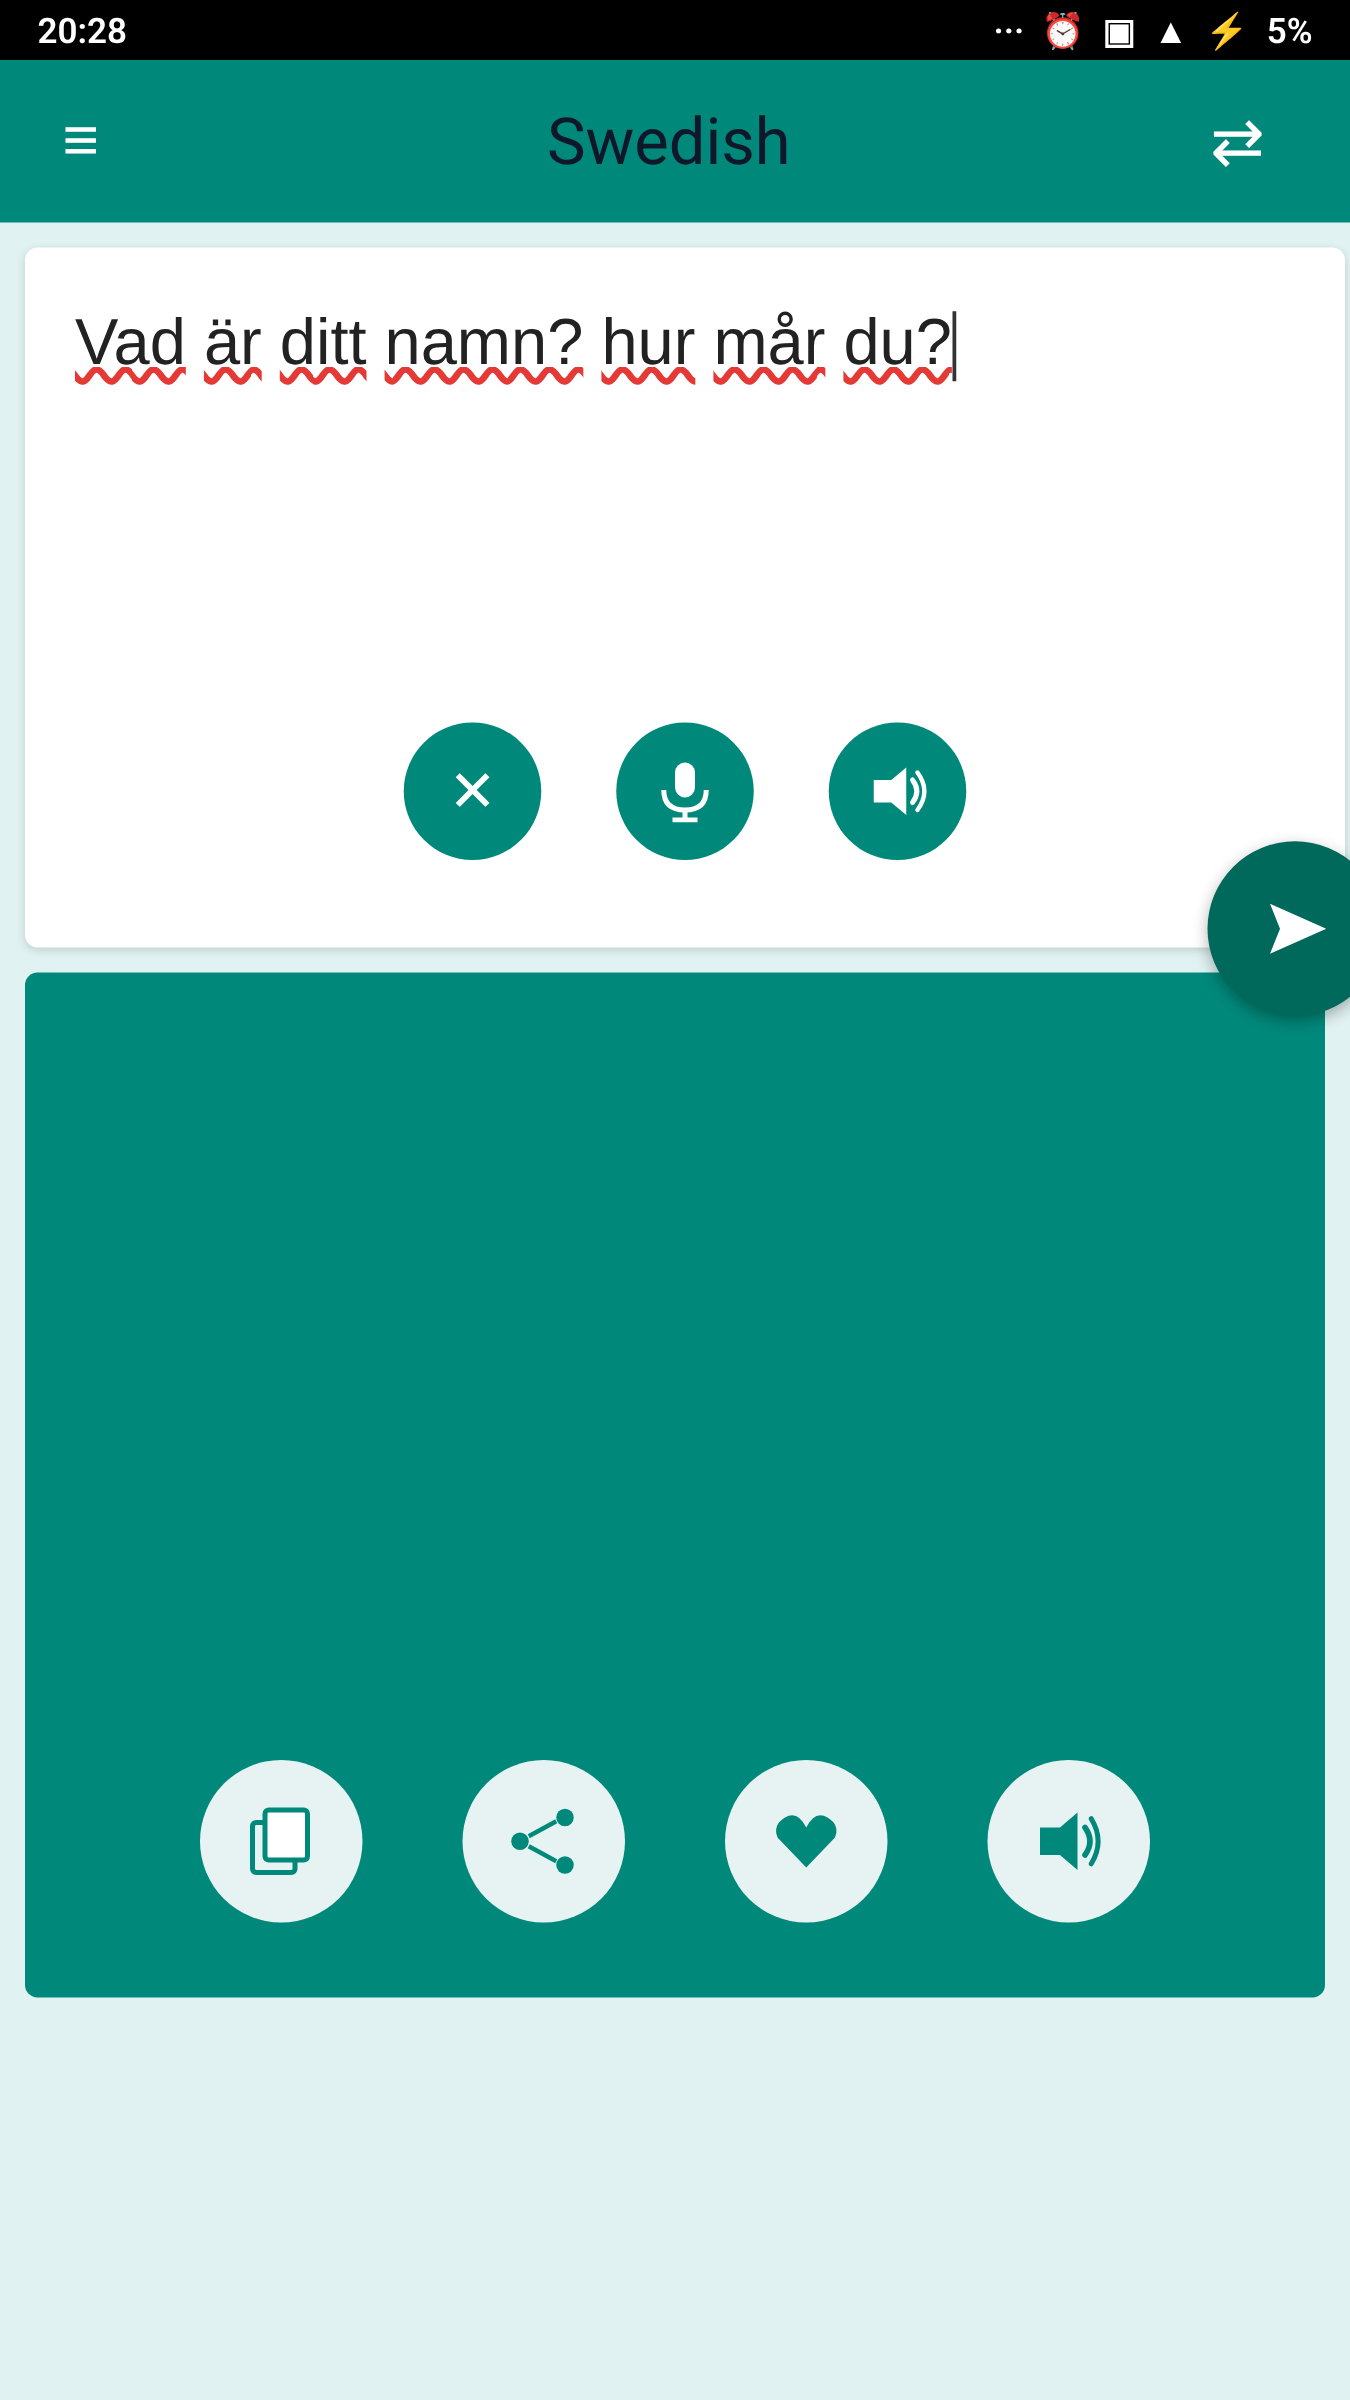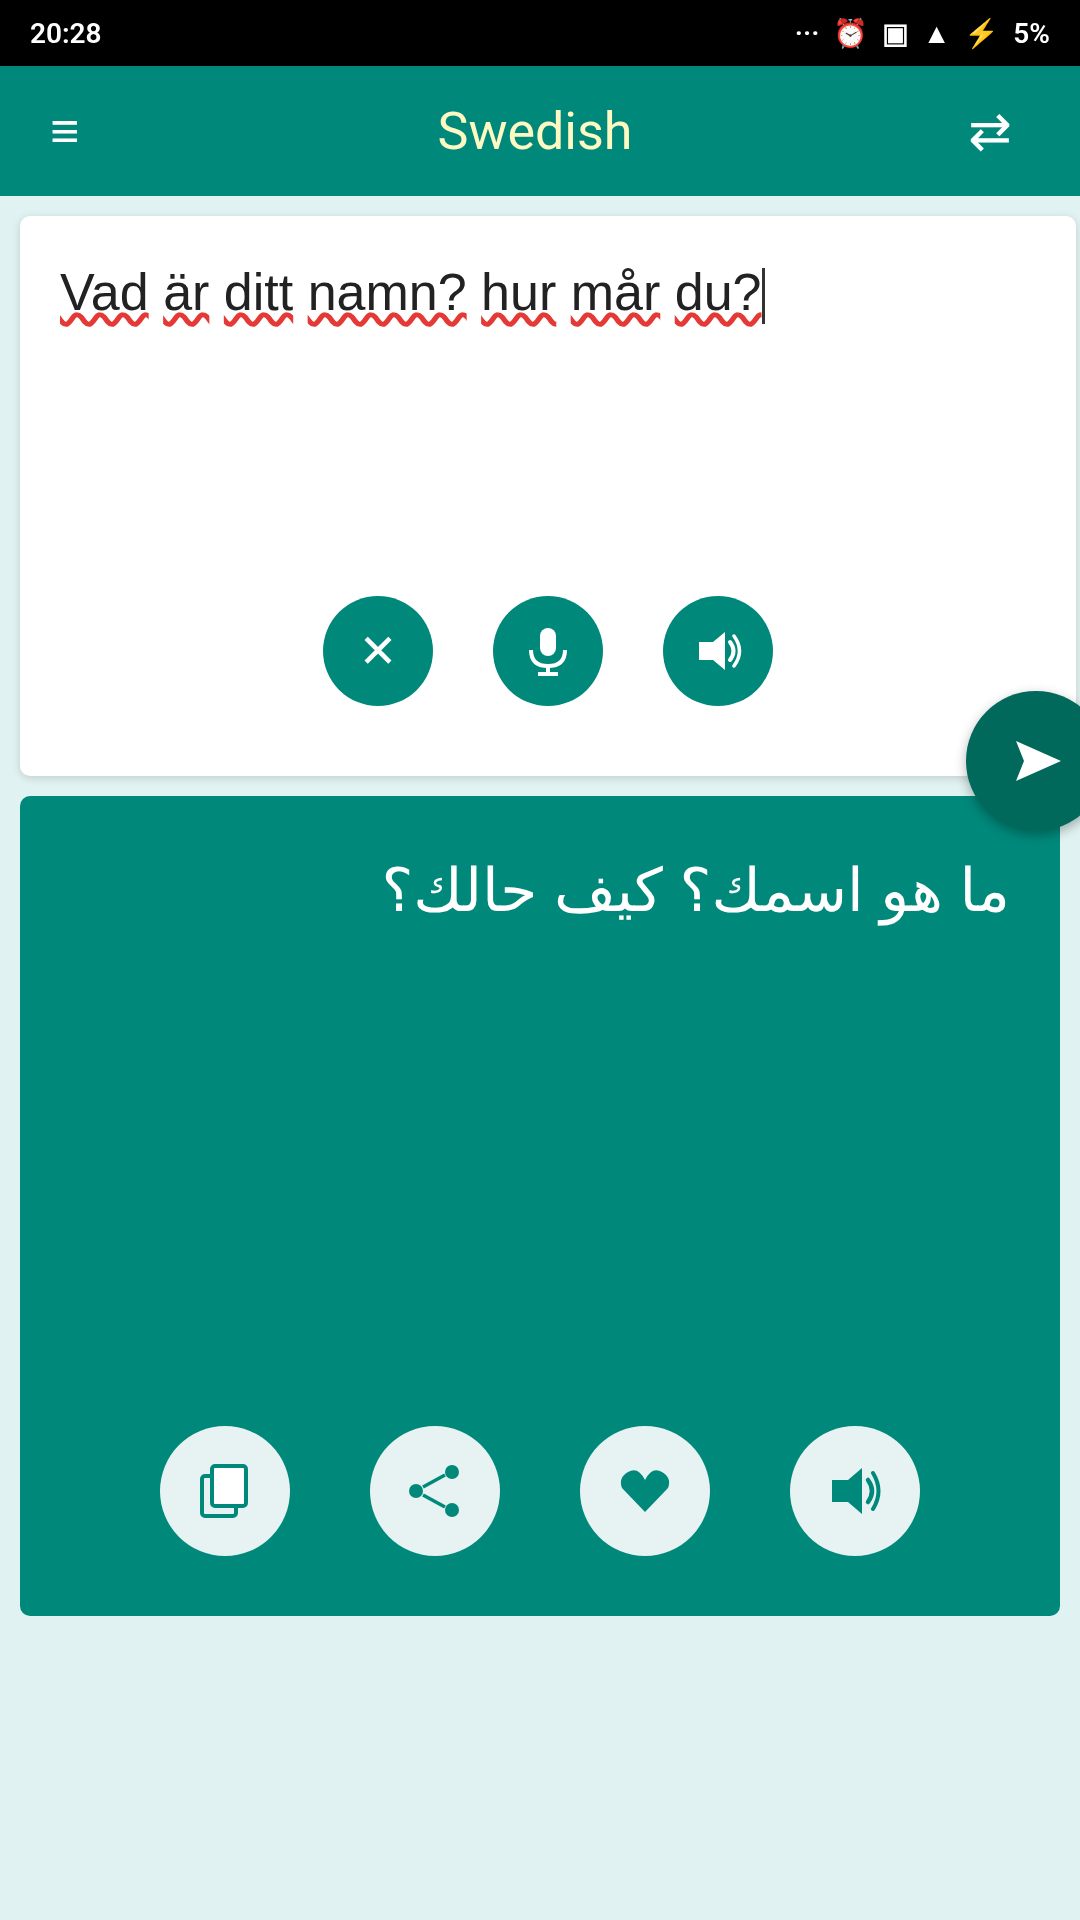--- a/index.html
+++ b/index.html
@@ -9,21 +9,21 @@
       width: 1080px;
       height: 1920px;
       font-family: 'Roboto', Arial, sans-serif;
       overflow: hidden;
       background: #e0f2f1;
     }
 
     
     .status-bar {
       width: 100%;
-      height: 66px;
+      height: 48px;
       background: #000;
       display: flex;
       align-items: center;
       justify-content: space-between;
       padding: 0 30px;
       color: #fff;
       font-size: 28px;
       font-weight: 600;
     }
     .status-right {
@@ -36,21 +36,21 @@
     .header {
       width: 100%;
       height: 130px;
       background: #00897b;
       display: flex;
       align-items: center;
       justify-content: space-between;
       padding: 0 50px;
     }
     .header-lang {
-      color: #fef9c3;
+      color: #0f172a;
       font-size: 52px;
       font-weight: 400;
       flex: 1;
       text-align: center;
     }
     .header-lang.left { text-align: center; }
     .header-lang.right { text-align: center; }
     .hamburger-icon {
       color: #fff;
       font-size: 50px;
@@ -259,21 +259,20 @@
     </div>
 
     <button class="send-btn">
       <svg width="60" height="60" viewBox="0 0 60 60">
         <polygon points="10,10 55,30 10,50 18,30" fill="white"></polygon>
       </svg>
     </button>
   </div>
 
   <div class="translation-panel">
-    <div class="translation-text">ما هو اسمك؟ كيف حالك؟</div>
 
     <div class="translation-buttons">
       <button class="circle-btn-lg">
         <svg width="58" height="58" viewBox="0 0 58 58">
           <rect x="6" y="14" width="34" height="40" rx="3" stroke="#00897b" stroke-width="4" fill="none"></rect>
           <rect x="16" y="4" width="34" height="40" rx="3" stroke="#00897b" stroke-width="4" fill="white"></rect>
         </svg>
       </button>
       <button class="circle-btn-lg">
         <svg width="58" height="58" viewBox="0 0 58 58">

